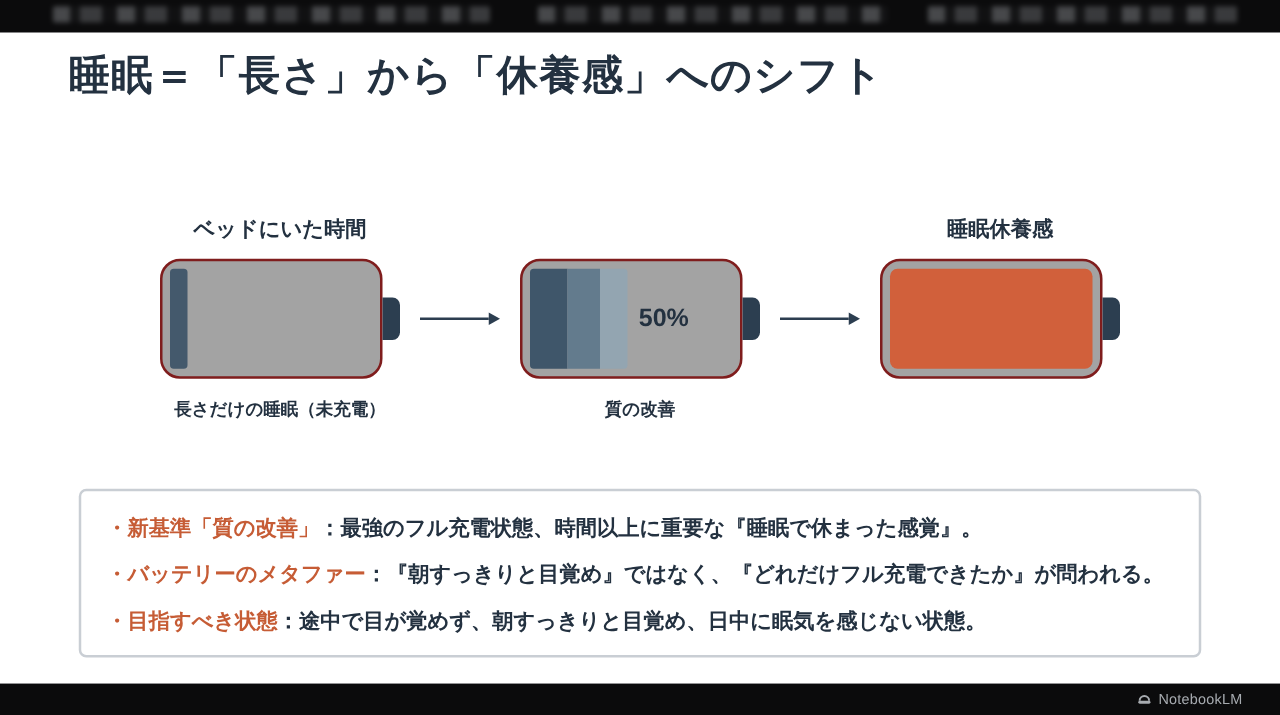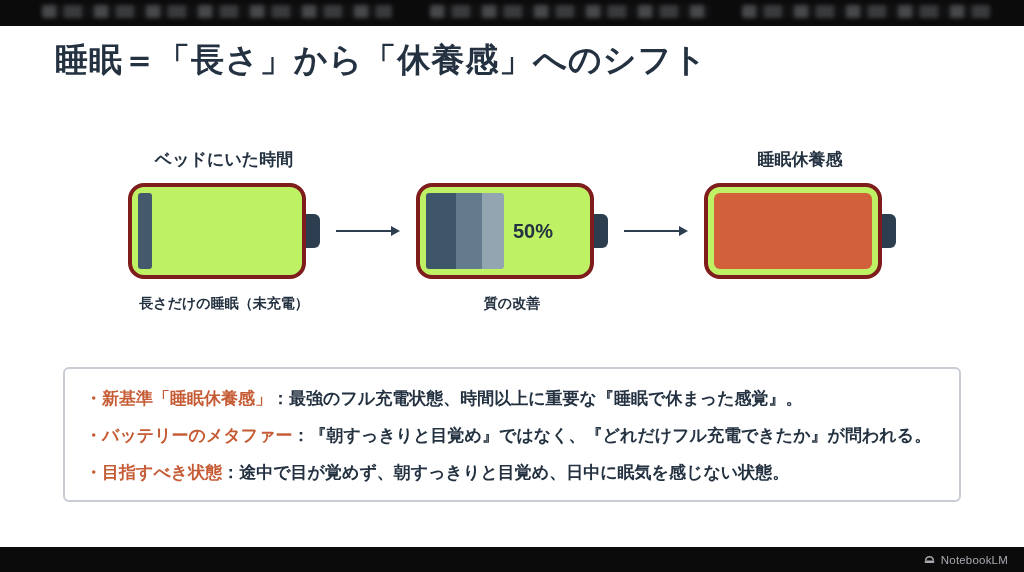--- a/index.html
+++ b/index.html
@@ -40,21 +40,21 @@
   .s3 { left: 742px; width: 248px; }
 
   .bottom-bar {
     position: absolute;
     bottom: 0; left: 0;
     width: 1024px; height: 25px;
     background: #0b0b0c;
     display: flex;
     align-items: center;
     justify-content: flex-end;
-    padding-right: 16px;
+    padding-right: 30px;
     box-sizing: border-box;
   }
   .watermark {
     display: flex;
     align-items: center;
     gap: 5px;
     color: #a7abb0;
     font-size: 11.5px;
     letter-spacing: 0.2px;
   }
@@ -71,21 +71,21 @@
   .title {
     margin: 0 0 0 55px;
     font-size: 33px;
     font-weight: 800;
     color: #233140;
     letter-spacing: 1px;
   }
 
   
   .diagram {
-    margin-top: 62px;
+    margin-top: 86px;
     display: flex;
     justify-content: center;
     align-items: flex-start;
   }
   .group {
     width: 222px;
     display: flex;
     flex-direction: column;
     align-items: center;
   }
@@ -109,23 +109,23 @@
   .battery {
     position: relative;
     width: 192px;
     height: 96px;
   }
   .battery-body {
     position: absolute;
     left: 0; top: 0;
     width: 178px; height: 96px;
     box-sizing: border-box;
-    border: 4px solid #7f1d1d;
+    border: 2px solid #7f1d1d;
     border-radius: 16px;
-    background: #bef264;
+    background: #a3a3a3;
     display: flex;
     align-items: center;
     padding: 6px;
     overflow: hidden;
   }
   .battery-tip {
     position: absolute;
     right: 0; top: 31px;
     width: 14px; height: 34px;
     background: #2c3e50;
@@ -245,21 +245,21 @@
             <div class="fill-full"></div>
           </div>
           <div class="battery-tip"></div>
         </div>
       </div>
 
     </div>
 
     <div class="info-box">
       <p class="bullet">
-        <span class="bullet-head">・新基準「睡眠休養感」</span><span class="bullet-body">：最強のフル充電状態、時間以上に重要な『睡眠で休まった感覚』。</span>
+        <span class="bullet-head">・新基準「質の改善」</span><span class="bullet-body">：最強のフル充電状態、時間以上に重要な『睡眠で休まった感覚』。</span>
       </p>
       <p class="bullet">
         <span class="bullet-head">・バッテリーのメタファー</span><span class="bullet-body">：『朝すっきりと目覚め』ではなく、『どれだけフル充電できたか』が問われる。</span>
       </p>
       <p class="bullet">
         <span class="bullet-head">・目指すべき状態</span><span class="bullet-body">：途中で目が覚めず、朝すっきりと目覚め、日中に眠気を感じない状態。</span>
       </p>
     </div>
   </div>
 

